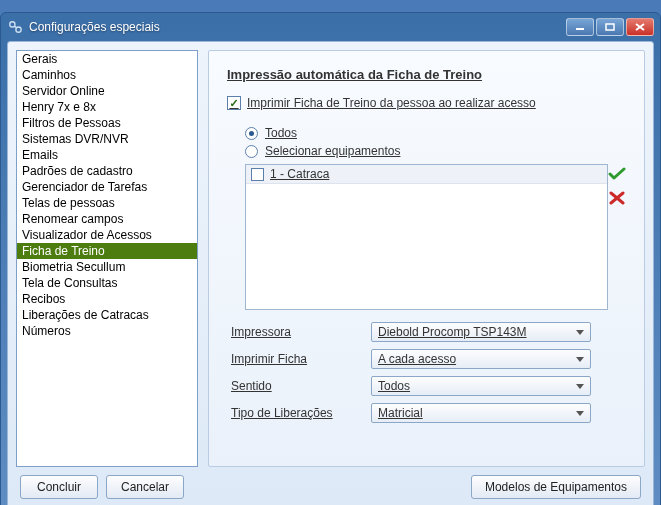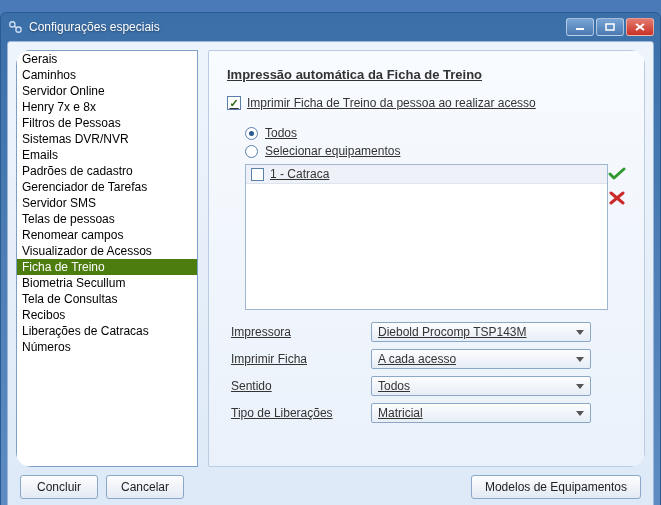--- a/index.html
+++ b/index.html
@@ -60,21 +60,20 @@
     border-radius: 3px;
     display: flex;
     flex-direction: column;
     padding: 8px;
   }
   .main-area {
     flex: 1;
     display: flex;
     gap: 10px;
     overflow: hidden;
-    border-radius: 15px;
   }
   .sidebar {
     width: 182px;
     background: #fff;
     border: 1px solid #7e9fc7;
     overflow-y: auto;
     font-size: 12px;
   }
   .sidebar-item {
     padding: 1px 5px;
@@ -265,21 +264,20 @@
       <div class="sidebar" id="sidebar">
           <div class="sidebar-item">Gerais</div>
           <div class="sidebar-item">Caminhos</div>
           <div class="sidebar-item">Servidor Online</div>
           <div class="sidebar-item">Henry 7x e 8x</div>
           <div class="sidebar-item">Filtros de Pessoas</div>
           <div class="sidebar-item">Sistemas DVR/NVR</div>
           <div class="sidebar-item">Emails</div>
           <div class="sidebar-item">Padrões de cadastro</div>
           <div class="sidebar-item">Gerenciador de Tarefas</div>
-          <div class="sidebar-item">Servidor SMS</div>
           <div class="sidebar-item">Telas de pessoas</div>
           <div class="sidebar-item">Renomear campos</div>
           <div class="sidebar-item">Visualizador de Acessos</div>
           <div class="sidebar-item selected">Ficha de Treino</div>
           <div class="sidebar-item">Biometria Secullum</div>
           <div class="sidebar-item">Tela de Consultas</div>
           <div class="sidebar-item">Recibos</div>
           <div class="sidebar-item">Liberações de Catracas</div>
           <div class="sidebar-item">Números</div>
         </div>

